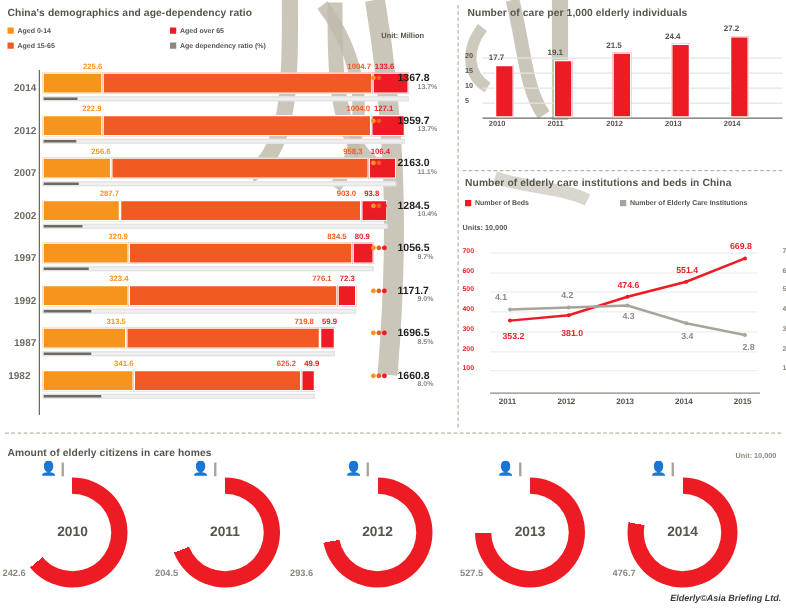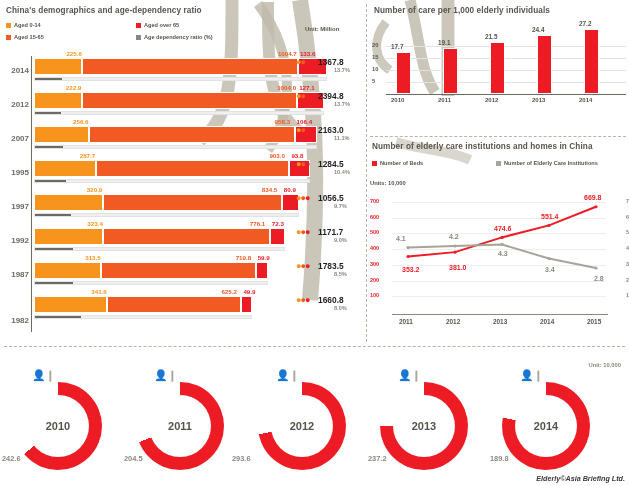--- a/index.html
+++ b/index.html
@@ -152,21 +152,21 @@
           <div class="b65" style="left:260.59605px;width:22.8228px;"></div>
         </div>
         <div class="vlab o" style="left:73.0407px;">256.6</div>
         <div class="vlab" style="left:274.59605px;">958.3</div>
         <div class="vlab r" style="left:296.59605px;">106.4</div>
         <div class="dtrack" style="width:283.41885px;">
           <div class="dfill" style="width:28.046px;"></div>
         </div>
       </div>
       <div class="drow" style="top: 160px;">
-        <div class="yr" style="top:8px;">1995</div>
+        <div class="yr" style="top:8px;">2002</div>
         <div class="barwrap" style="width:275.52524999999997px;">
           <div class="b014" style="left:0;width:61.71165px;"></div>
           <div class="b1565" style="left:61.71165px;width:193.6935px;"></div>
           <div class="b65" style="left:255.40515px;width:20.1201px;"></div>
         </div>
         <div class="vlab o" style="left:79.71164999999999px;">287.7</div>
         <div class="vlab" style="left:269.40515px;">903.0</div>
         <div class="vlab r" style="left:291.40515px;">93.8</div>
         <div class="dtrack" style="width:275.52524999999997px;">
           <div class="dfill" style="width:31.228px;"></div>
@@ -208,21 +208,21 @@
           <div class="b65" style="left:221.64285px;width:12.84855px;"></div>
         </div>
         <div class="vlab o" style="left:85.24575px;">313.5</div>
         <div class="vlab" style="left:235.64285px;">719.8</div>
         <div class="vlab r" style="left:257.64285px;">59.9</div>
         <div class="dtrack" style="width:234.4914px;">
           <div class="dfill" style="width:38.406px;"></div>
         </div>
       </div>
       <div class="drow" style="top: 296px;">
-        <div class="yr" style="top:20px;">1982</div>
+        <div class="yr" style="top:0;text-align:center;">1982</div>
         <div class="barwrap" style="width:218.08215px;">
           <div class="b014" style="left:0;width:73.2732px;"></div>
           <div class="b1565" style="left:73.2732px;width:134.1054px;"></div>
           <div class="b65" style="left:207.3786px;width:10.70355px;"></div>
         </div>
         <div class="vlab o" style="left:91.2732px;">341.6</div>
         <div class="vlab" style="left:221.3786px;">625.2</div>
         <div class="vlab r" style="left:243.3786px;">49.9</div>
         <div class="dtrack" style="width:218.08215px;">
           <div class="dfill" style="width:46.324px;"></div>
@@ -234,21 +234,21 @@
 <div class="unitM">Unit: Million</div>
 
 <div class="panel" id="popcol">
     <div class="prow" style="top: 2px;">
       <span class="picons"><span style="color:#f7941e">●</span><span style="color:#f15a22">●</span><span style="color:#ed1c24">●</span></span>
       <span class="pv">1367.8</span>
       <span class="pp">13.7%</span>
     </div>
     <div class="prow" style="top: 36px;">
       <span class="picons"><span style="color:#f7941e">●</span><span style="color:#f15a22">●</span><span style="color:#ed1c24">●</span></span>
-      <span class="pv">2394.8</span>
+      <span class="pv">1959.7</span>
       <span class="pp">13.7%</span>
     </div>
     <div class="prow" style="top: 70px;">
       <span class="picons"><span style="color:#f7941e">●</span><span style="color:#f15a22">●</span><span style="color:#ed1c24">●</span></span>
       <span class="pv">2163.0</span>
       <span class="pp">11.1%</span>
     </div>
     <div class="prow" style="top: 104px;">
       <span class="picons"><span style="color:#f7941e">●</span><span style="color:#f15a22">●</span><span style="color:#ed1c24">●</span></span>
       <span class="pv">1284.5</span>
@@ -259,21 +259,21 @@
       <span class="pv">1056.5</span>
       <span class="pp">9.7%</span>
     </div>
     <div class="prow" style="top: 172px;">
       <span class="picons"><span style="color:#f7941e">●</span><span style="color:#f15a22">●</span><span style="color:#ed1c24">●</span></span>
       <span class="pv">1171.7</span>
       <span class="pp">9.0%</span>
     </div>
     <div class="prow" style="top: 206px;">
       <span class="picons"><span style="color:#f7941e">●</span><span style="color:#f15a22">●</span><span style="color:#ed1c24">●</span></span>
-      <span class="pv">1783.5</span>
+      <span class="pv">1696.5</span>
       <span class="pp">8.5%</span>
     </div>
     <div class="prow" style="top: 240px;">
       <span class="picons"><span style="color:#f7941e">●</span><span style="color:#f15a22">●</span><span style="color:#ed1c24">●</span></span>
       <span class="pv">1660.8</span>
       <span class="pp">8.0%</span>
     </div>
   </div>
 
 <div class="panel" id="beds">
@@ -300,21 +300,21 @@
       <div class="rbar" style="left:167px;height:58.559999999999995px;top:33.440000000000005px;bottom:auto;"></div>
       <div class="rbl" style="left:162px;top:24.440000000000005px;">24.4</div>
       <div class="bxl" style="left:162px;">2013</div>
       <div class="rbar" style="left:214px;height:65.28px;top:26.72px;bottom:auto;"></div>
       <div class="rbl" style="left:209px;top:17.72px;">27.2</div>
       <div class="bxl" style="left:209px;">2014</div>
     </div>
 </div>
 
 <div class="panel" id="lines">
-  <div class="ttl" style="position:absolute;left:2px;top:2px;">Number of elderly care institutions and homes in China</div>
+  <div class="ttl" style="position:absolute;left:2px;top:2px;">Number of elderly care institutions and beds in China</div>
   <div class="lgd" style="position:absolute;left:2px;top:20px;">
     <span class="sw" style="background:#ed1c24"></span><span>Number of Beds</span>
   </div>
   <div class="lgd" style="position:absolute;left:126px;top:20px;">
     <span class="sw" style="background:#a9a49a"></span><span>Number of Elderly Care Institutions</span>
   </div>
   <div class="units10">Units: 10,000</div>
   <div id="lines-body">
       <div class="lgrid" style="top:156.28571428571428px;"></div>
       <div class="lyl" style="top:152.28571428571428px;">100</div>
@@ -364,20 +364,21 @@
       <div class="dlab red" style="left:214px;top:53.7457142857143px;">669.8</div>
       <div class="dlab gry" style="left:26px;top:94.57142857142858px;">4.1</div>
       <div class="dlab gry" style="left:79px;top:93px;">4.2</div>
       <div class="dlab gry" style="left:128px;top:110.42857142857143px;">4.3</div>
       <div class="dlab gry" style="left:175px;top:125.57142857142857px;">3.4</div>
       <div class="dlab gry" style="left:224px;top:135px;">2.8</div>
     </div>
 </div>
 
 <div class="panel" id="donuts">
+  <div class="ttl dtitle">Amount of elderly citizens in care homes</div>
   <div class="unitR">Unit: 10,000</div>
   <div id="donut-body">
       <div class="dg" style="left:14px;">
         <div style="position:absolute;inset:0;border-radius:50%;background:conic-gradient(#ed1c24 0deg 230.4deg, #ffffff 230.4deg 360deg);"></div>
         <div style="position:absolute;inset:13px;border-radius:50%;background:#ffffff;"></div>
         <div class="dyear">2010</div>
       </div>
       <div class="dval" style="left:2px;top:108px;">242.6</div>
       <span class="person" style="left:32px;top:24px;">👤❙</span>
       <div class="dg" style="left:136px;">
@@ -392,24 +393,24 @@
         <div style="position:absolute;inset:13px;border-radius:50%;background:#ffffff;"></div>
         <div class="dyear">2012</div>
       </div>
       <div class="dval" style="left:232px;top:108px;">293.6</div>
       <span class="person" style="left:276px;top:24px;">👤❙</span>
       <div class="dg" style="left:380px;">
         <div style="position:absolute;inset:0;border-radius:50%;background:conic-gradient(#ed1c24 0deg 270deg, #ffffff 270deg 360deg);"></div>
         <div style="position:absolute;inset:13px;border-radius:50%;background:#ffffff;"></div>
         <div class="dyear">2013</div>
       </div>
-      <div class="dval" style="left:368px;top:108px;">237.2</div>
+      <div class="dval" style="left:368px;top:108px;">527.5</div>
       <span class="person" style="left:398px;top:24px;">👤❙</span>
       <div class="dg" style="left:502px;">
         <div style="position:absolute;inset:0;border-radius:50%;background:conic-gradient(#ed1c24 0deg 280.8deg, #ffffff 280.8deg 360deg);"></div>
         <div style="position:absolute;inset:13px;border-radius:50%;background:#ffffff;"></div>
         <div class="dyear">2014</div>
       </div>
-      <div class="dval" style="left:490px;top:108px;">189.8</div>
+      <div class="dval" style="left:490px;top:108px;">476.7</div>
       <span class="person" style="left:520px;top:24px;">👤❙</span>
     </div>
   <div class="credit">Elderly©Asia Briefing Ltd.</div>
 </div>
 
 </body></html>

